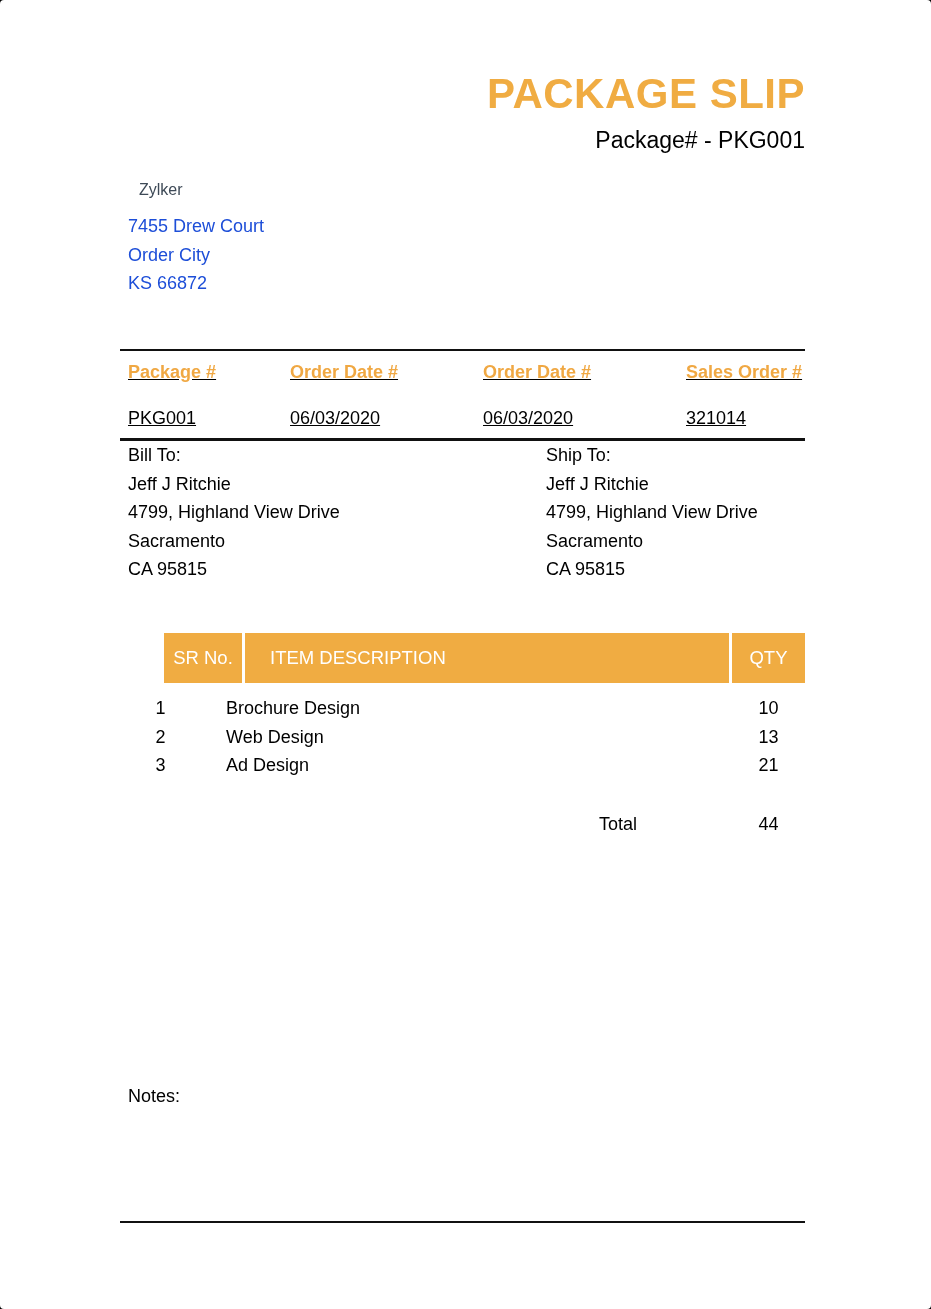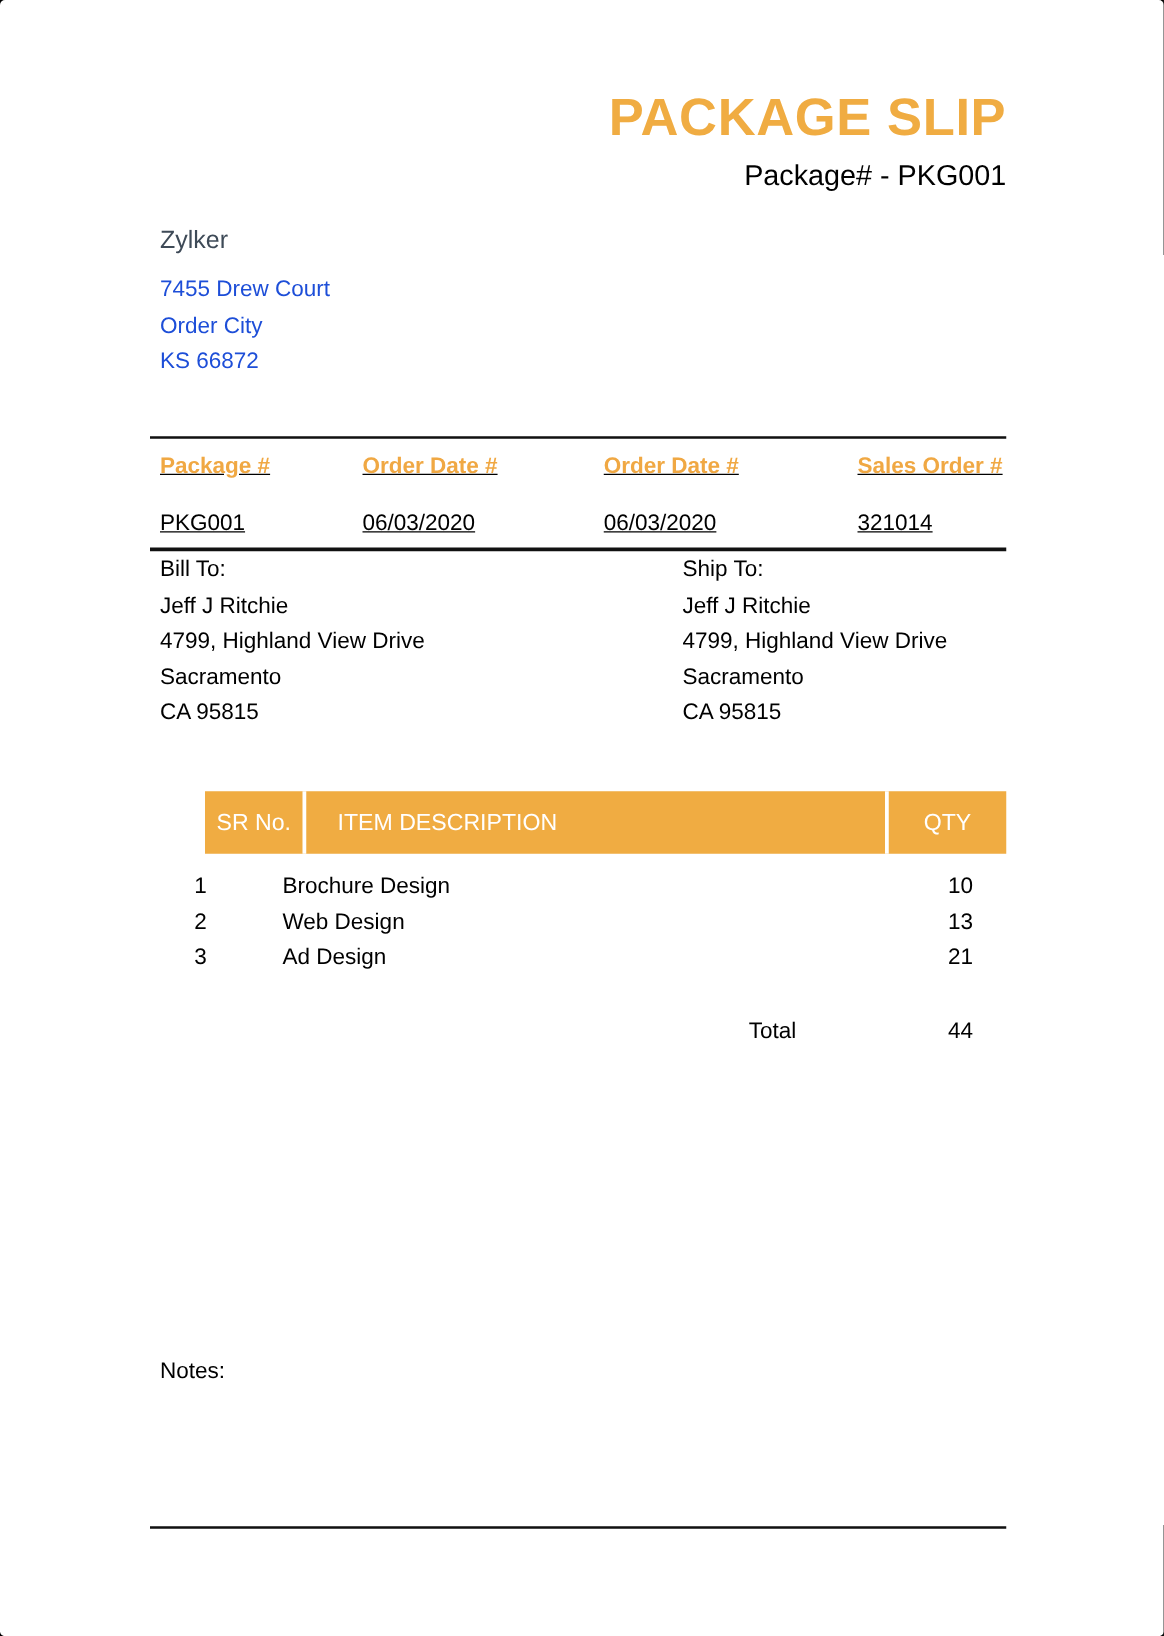--- a/index.html
+++ b/index.html
@@ -11,21 +11,21 @@
     border-radius:4px;
     overflow:hidden;
     color:#000;
   }
   
   .doc-header{position:absolute; top:72px; right:126px; text-align:right;}
   .doc-title{font-size:42px; font-weight:bold; color:var(--accent,#F0AC42); line-height:1.05; letter-spacing:0.5px;}
   .doc-subtitle{font-size:23px; color:#000; margin-top:11px;}
   
   .company{position:absolute; left:128px; top:181px;}
-  .company-name{font-size:20px; color:#3E4A57; margin-bottom:13px;}
+  .company-name{font-size:16px; color:#3E4A57; margin-bottom:13px;margin-left:11px;}
   .company-line{font-size:18px; line-height:28.5px; color:#1d4ed8;}
   
   .info-table{
     position:absolute; left:120px; top:349px; width:685px;
     border-top:2px solid #111; border-bottom:3px solid #111;
     padding:8px 0 7px 0;
     text-decoration:underline;
   }
   .info-row{display:flex;}
   .info-cell{font-size:18px; line-height:26px;}
@@ -37,21 +37,21 @@
   .info-value{color:#000;margin-top:20px;}
   
   .addresses{position:absolute; left:128px; top:441px; display:flex;}
   .addr-col{width:418px;}
   .addr-line{font-size:18px; line-height:28.5px; color:#000;}
   
   .items{position:absolute; left:120px; top:633px; width:685px;}
   .items-head{display:flex; height:50px; background:var(--accent,#F0AC42); color:#fff; align-items:center; font-size:18.5px;margin-left:44px;}
   .hc-sr{width:78px; text-align:center; border-right:3px solid #fff; align-self:stretch; display:flex; align-items:center; justify-content:center;}
   .hc-desc{flex:1; padding-left:25px; border-right:3px solid #fff; align-self:stretch; display:flex; align-items:center;}
-  .hc-qty{width:94px; text-align:center; align-self:stretch; display:flex; align-items:center; justify-content:center;}
+  .hc-qty{width:73px; text-align:center; align-self:stretch; display:flex; align-items:center; justify-content:center;}
   .items-body{margin-top:11px;}
   .item-row{display:flex; font-size:18px; line-height:28.5px;}
   .rc-sr{width:81px; text-align:center;}
   .rc-desc{flex:1; padding-left:25px;}
   .rc-qty{width:73px; text-align:center;}
   .total-row{display:flex; margin-top:30px; font-size:18px; line-height:28.5px; justify-content:flex-end;}
   .total-label{margin-right:95px;}
   .total-value{width:73px; text-align:center;}
   
   .notes{position:absolute; left:128px; top:1086px; font-size:18px; color:#000;}

